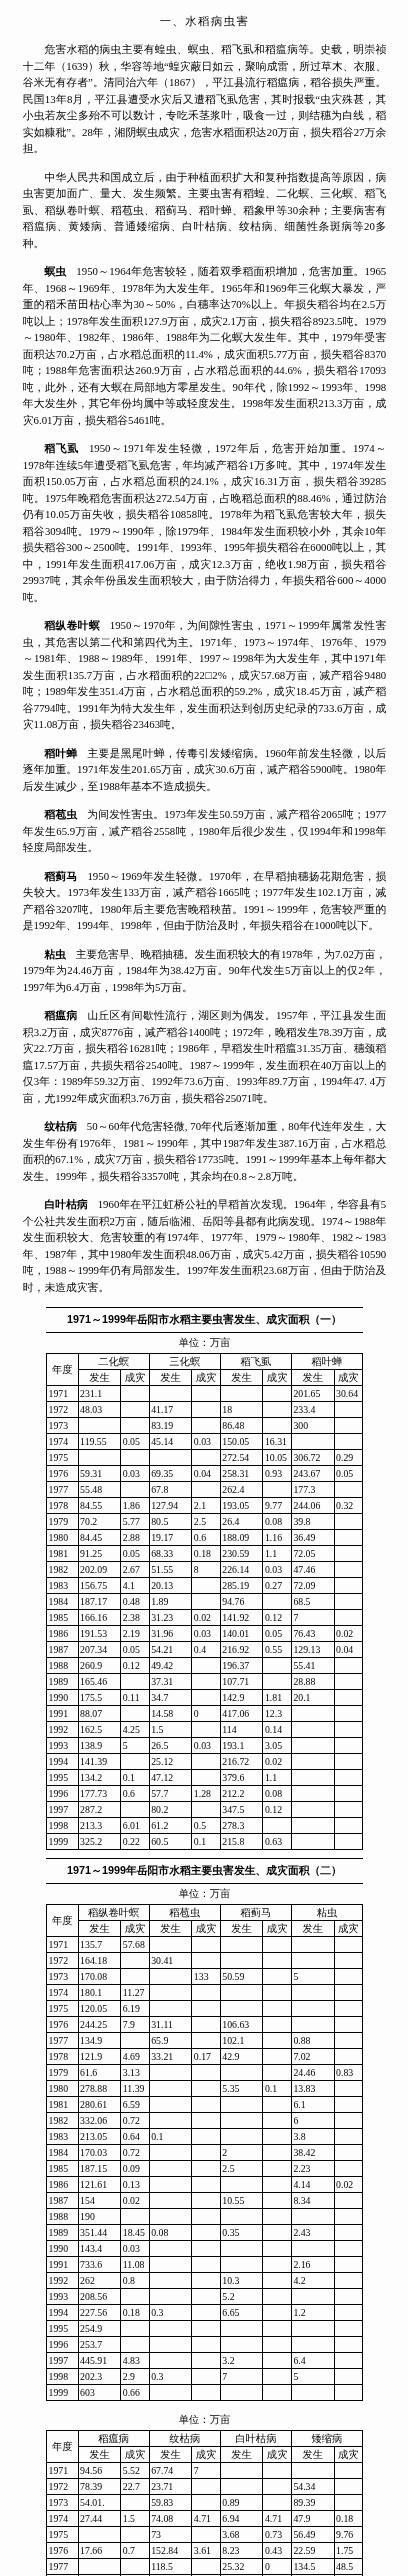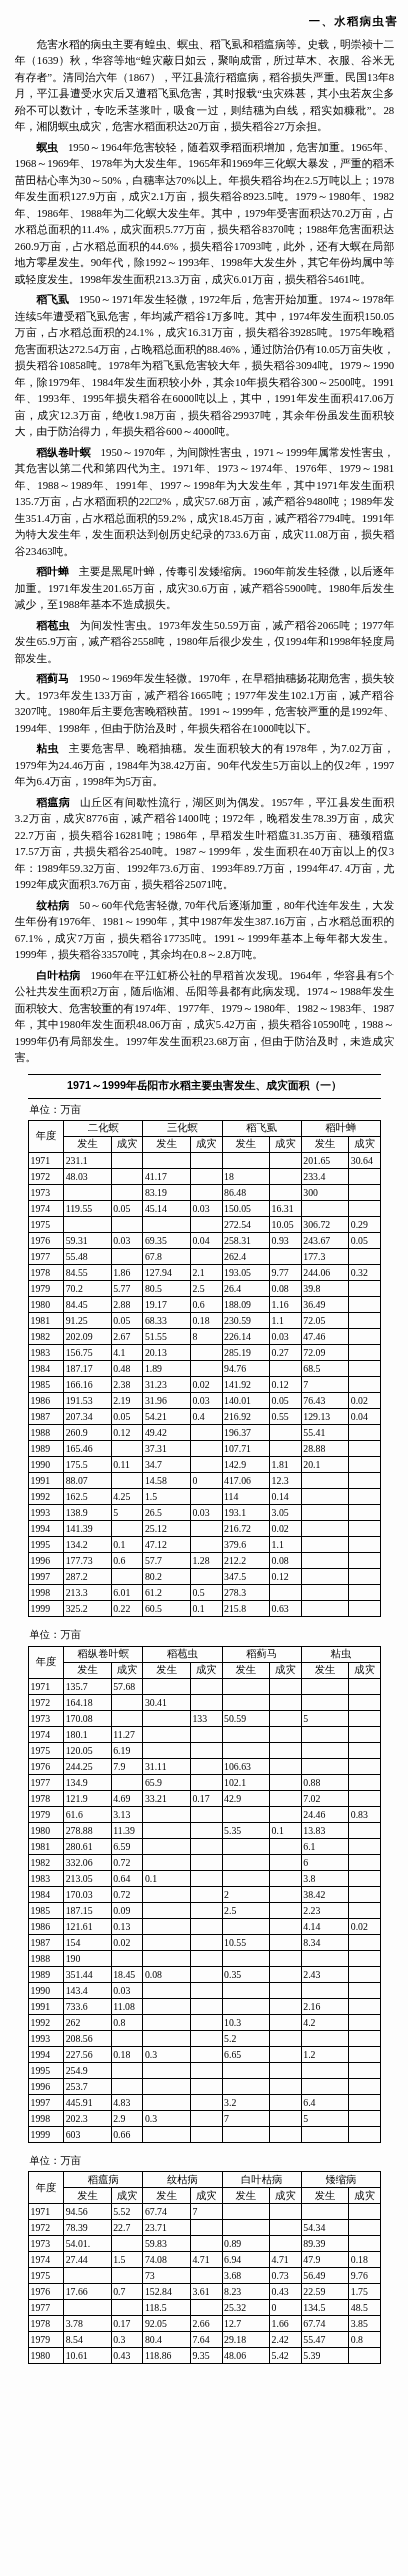--- a/index.html
+++ b/index.html
@@ -1,39 +1,40 @@
 <!DOCTYPE html>
 <html style="font-size:8.2px"><head>
 <meta charset="utf-8">
 <style>
   html,body{margin:0;padding:0;background:#fdfdfd;}
   .page{width:409px;margin:0 auto;background:#fdfdfd;color:#000;
         font-family:"Liberation Serif","DejaVu Serif",serif;
         padding:6.2px 10.8px 20.6px;box-sizing:border-box;}
-  .heading{text-align:right;font-size:11.3px;font-weight:bold;letter-spacing:1.5px;margin:8.2px 0 6.2px;}
-  .para{font-size:10.8px;line-height:16.5px;text-align:justify;text-indent:2em;margin:4px;}
+  .heading{text-align:center;font-size:11.3px;font-weight:normal;letter-spacing:1.5px;margin:8.2px 0 6.2px;}
+  .para{font-size:10.8px;line-height:16.5px;text-align:justify;text-indent:2em;margin:12px;}
   .lbl{font-weight:bold;margin-right:0.9em;font-family:Liberation Sans, sans-serif;}
-  .tblock{width:353px;margin:8.2px auto 6.2px;}
+  .tblock{width:317px;margin:8.2px auto 6.2px;}
   .t-title{border-top:1.5px solid #000;border-bottom:0.5px solid #000;text-align:center;
            font-weight:bold;font-size:10.8px;padding:4.6px 0;
            font-family:"Liberation Sans","DejaVu Sans",sans-serif;}
-  .t-unit{text-align:left;font-size:10.3px;padding:3.6px 1.5px 3.1px;}
+  .t-unit{text-align:center;font-size:10.3px;padding:3.6px 1.5px 3.1px;}
   table.grid{border-collapse:collapse;width:100%;border-bottom:1.5px solid #000;table-layout:fixed;}
   table.grid th,table.grid td{border:0.5px solid #000;padding:0.5px 1.5px;height:14px;
            overflow:hidden;white-space:nowrap;vertical-align:middle;}
   table.grid th{text-align:center;font-weight:normal;font-size:10.3px;}
   table.grid td{text-align:left;font-size:9.8px;}
 </style>
 </head>
 <body>
 
 <div class="page">
   <div id="content">
       <div class="heading">一、水稻病虫害</div>
       <p class="para">危害水稻的病虫主要有蝗虫、螟虫、稻飞虱和稻瘟病等。史载，明崇祯十二年（1639）秋，华容等地“蝗灾蔽日如云，聚响成雷，所过草木、衣服、谷米无有存者”。清同治六年（1867），平江县流行稻瘟病，稻谷损失严重。民国13年8月，平江县遭受水灾后又遭稻飞虱危害，其时报载“虫灾殊甚，其小虫若灰尘多殆不可以数计，专吃禾茎浆叶，吸食一过，则结穗为白线，稻实如糠秕”。28年，湘阴螟虫成灾，危害水稻面积达20万亩，损失稻谷27万余担。</p>
+      <p class="para">中华人民共和国成立后，由于种植面积扩大和复种指数提高等原因，病虫害更加面广、量大、发生频繁。主要虫害有稻蝗、二化螟、三化螟、稻飞虱、稻纵卷叶螟、稻苞虫、稻蓟马、稻叶蝉、稻象甲等30余种；主要病害有稻瘟病、黄矮病、普通矮缩病、白叶枯病、纹枯病、细菌性条斑病等20多种。</p>
       <p class="para"><b class="lbl">螟虫</b>1950～1964年危害较轻，随着双季稻面积增加，危害加重。1965年、1968～1969年、1978年为大发生年。1965年和1969年三化螟大暴发，严重的稻禾苗田枯心率为30～50%，白穗率达70%以上。年损失稻谷均在2.5万吨以上；1978年发生面积127.9万亩，成灾2.1万亩，损失稻谷8923.5吨。1979～1980年、1982年、1986年、1988年为二化螟大发生年。其中，1979年受害面积达70.2万亩，占水稻总面积的11.4%，成灾面积5.77万亩，损失稻谷8370吨；1988年危害面积达260.9万亩，占水稻总面积的44.6%，损失稻谷17093吨，此外，还有大螟在局部地方零星发生。90年代，除1992～1993年、1998年大发生外，其它年份均属中等或轻度发生。1998年发生面积213.3万亩，成灾6.01万亩，损失稻谷5461吨。</p>
       <p class="para"><b class="lbl">稻飞虱</b>1950～1971年发生轻微，1972年后，危害开始加重。1974～1978年连续5年遭受稻飞虱危害，年均减产稻谷1万多吨。其中，1974年发生面积150.05万亩，占水稻总面积的24.1%，成灾16.31万亩，损失稻谷39285吨。1975年晚稻危害面积达272.54万亩，占晚稻总面积的88.46%，通过防治仍有10.05万亩失收，损失稻谷10858吨。1978年为稻飞虱危害较大年，损失稻谷3094吨。1979～1990年，除1979年、1984年发生面积较小外，其余10年损失稻谷300～2500吨。1991年、1993年、1995年损失稻谷在6000吨以上，其中，1991年发生面积417.06万亩，成灾12.3万亩，绝收1.98万亩，损失稻谷29937吨，其余年份虽发生面积较大，由于防治得力，年损失稻谷600～4000吨。</p>
       <p class="para"><b class="lbl">稻纵卷叶螟</b>1950～1970年，为间隙性害虫，1971～1999年属常发性害虫，其危害以第二代和第四代为主。1971年、1973～1974年、1976年、1979～1981年、1988～1989年、1991年、1997～1998年为大发生年，其中1971年发生面积135.7万亩，占水稻面积的22□2%，成灾57.68万亩，减产稻谷9480吨；1989年发生351.4万亩，占水稻总面积的59.2%，成灾18.45万亩，减产稻谷7794吨。1991年为特大发生年，发生面积达到创历史纪录的733.6万亩，成灾11.08万亩，损失稻谷23463吨。</p>
       <p class="para"><b class="lbl">稻叶蝉</b>主要是黑尾叶蝉，传毒引发矮缩病。1960年前发生轻微，以后逐年加重。1971年发生201.65万亩，成灾30.6万亩，减产稻谷5900吨。1980年后发生减少，至1988年基本不造成损失。</p>
       <p class="para"><b class="lbl">稻苞虫</b>为间发性害虫。1973年发生50.59万亩，减产稻谷2065吨；1977年发生65.9万亩，减产稻谷2558吨，1980年后很少发生，仅1994年和1998年轻度局部发生。</p>
       <p class="para"><b class="lbl">稻蓟马</b>1950～1969年发生轻微。1970年，在早稻抽穗扬花期危害，损失较大。1973年发生133万亩，减产稻谷1665吨；1977年发生102.1万亩，减产稻谷3207吨。1980年后主要危害晚稻秧苗。1991～1999年，危害较严重的是1992年、1994年、1998年，但由于防治及时，年损失稻谷在1000吨以下。</p>
       <p class="para"><b class="lbl">粘虫</b>主要危害早、晚稻抽穗。发生面积较大的有1978年，为7.02万亩，1979年为24.46万亩，1984年为38.42万亩。90年代发生5万亩以上的仅2年，1997年为6.4万亩，1998年为5万亩。</p>
       <p class="para"><b class="lbl">稻瘟病</b>山丘区有间歇性流行，湖区则为偶发。1957年，平江县发生面积3.2万亩，成灾8776亩，减产稻谷1400吨；1972年，晚稻发生78.39万亩，成灾22.7万亩，损失稻谷16281吨；1986年，早稻发生叶稻瘟31.35万亩、穗颈稻瘟17.57万亩，共损失稻谷2540吨。1987～1999年，发生面积在40万亩以上的仅3年：1989年59.32万亩、1992年73.6万亩、1993年89.7万亩，1994年47. 4万亩，尤1992年成灾面积3.76万亩，损失稻谷25071吨。</p>
       <p class="para"><b class="lbl">纹枯病</b>50～60年代危害轻微, 70年代后逐渐加重，80年代连年发生，大发生年份有1976年、1981～1990年，其中1987年发生387.16万亩，占水稻总面积的67.1%，成灾7万亩，损失稻谷17735吨。1991～1999年基本上每年都大发生。1999年，损失稻谷33570吨，其余均在0.8～2.8万吨。</p>
       <p class="para"><b class="lbl">白叶枯病</b>1960年在平江虹桥公社的早稻首次发现。1964年，华容县有5个公社共发生面积2万亩，随后临湘、岳阳等县都有此病发现。1974～1988年发生面积较大、危害较重的有1974年、1977年、1979～1980年、1982～1983年、1987年，其中1980年发生面积48.06万亩，成灾5.42万亩，损失稻谷10590吨，1988～1999年仍有局部发生。1997年发生面积23.68万亩，但由于防治及时，未造成灾害。</p>
@@ -388,20 +389,21 @@
               <td>0.1</td>
               <td>215.8</td>
               <td>0.63</td>
               <td></td>
               <td></td>
             </tr>
           </tbody>
         </table>
       </div>
       <div class="tblock">
+        <div class="t-title">1971～1999年岳阳市水稻主要虫害发生、成灾面积（二）</div>
         <div class="t-unit">单位：万亩</div>
         <table class="grid">
           <colgroup>
             <col style="width: 10%;">
             <col style="width: 13.5%;">
             <col style="width: 9%;">
             <col style="width: 13.5%;">
             <col style="width: 9%;">
             <col style="width: 13.5%;">
             <col style="width: 9%;">

